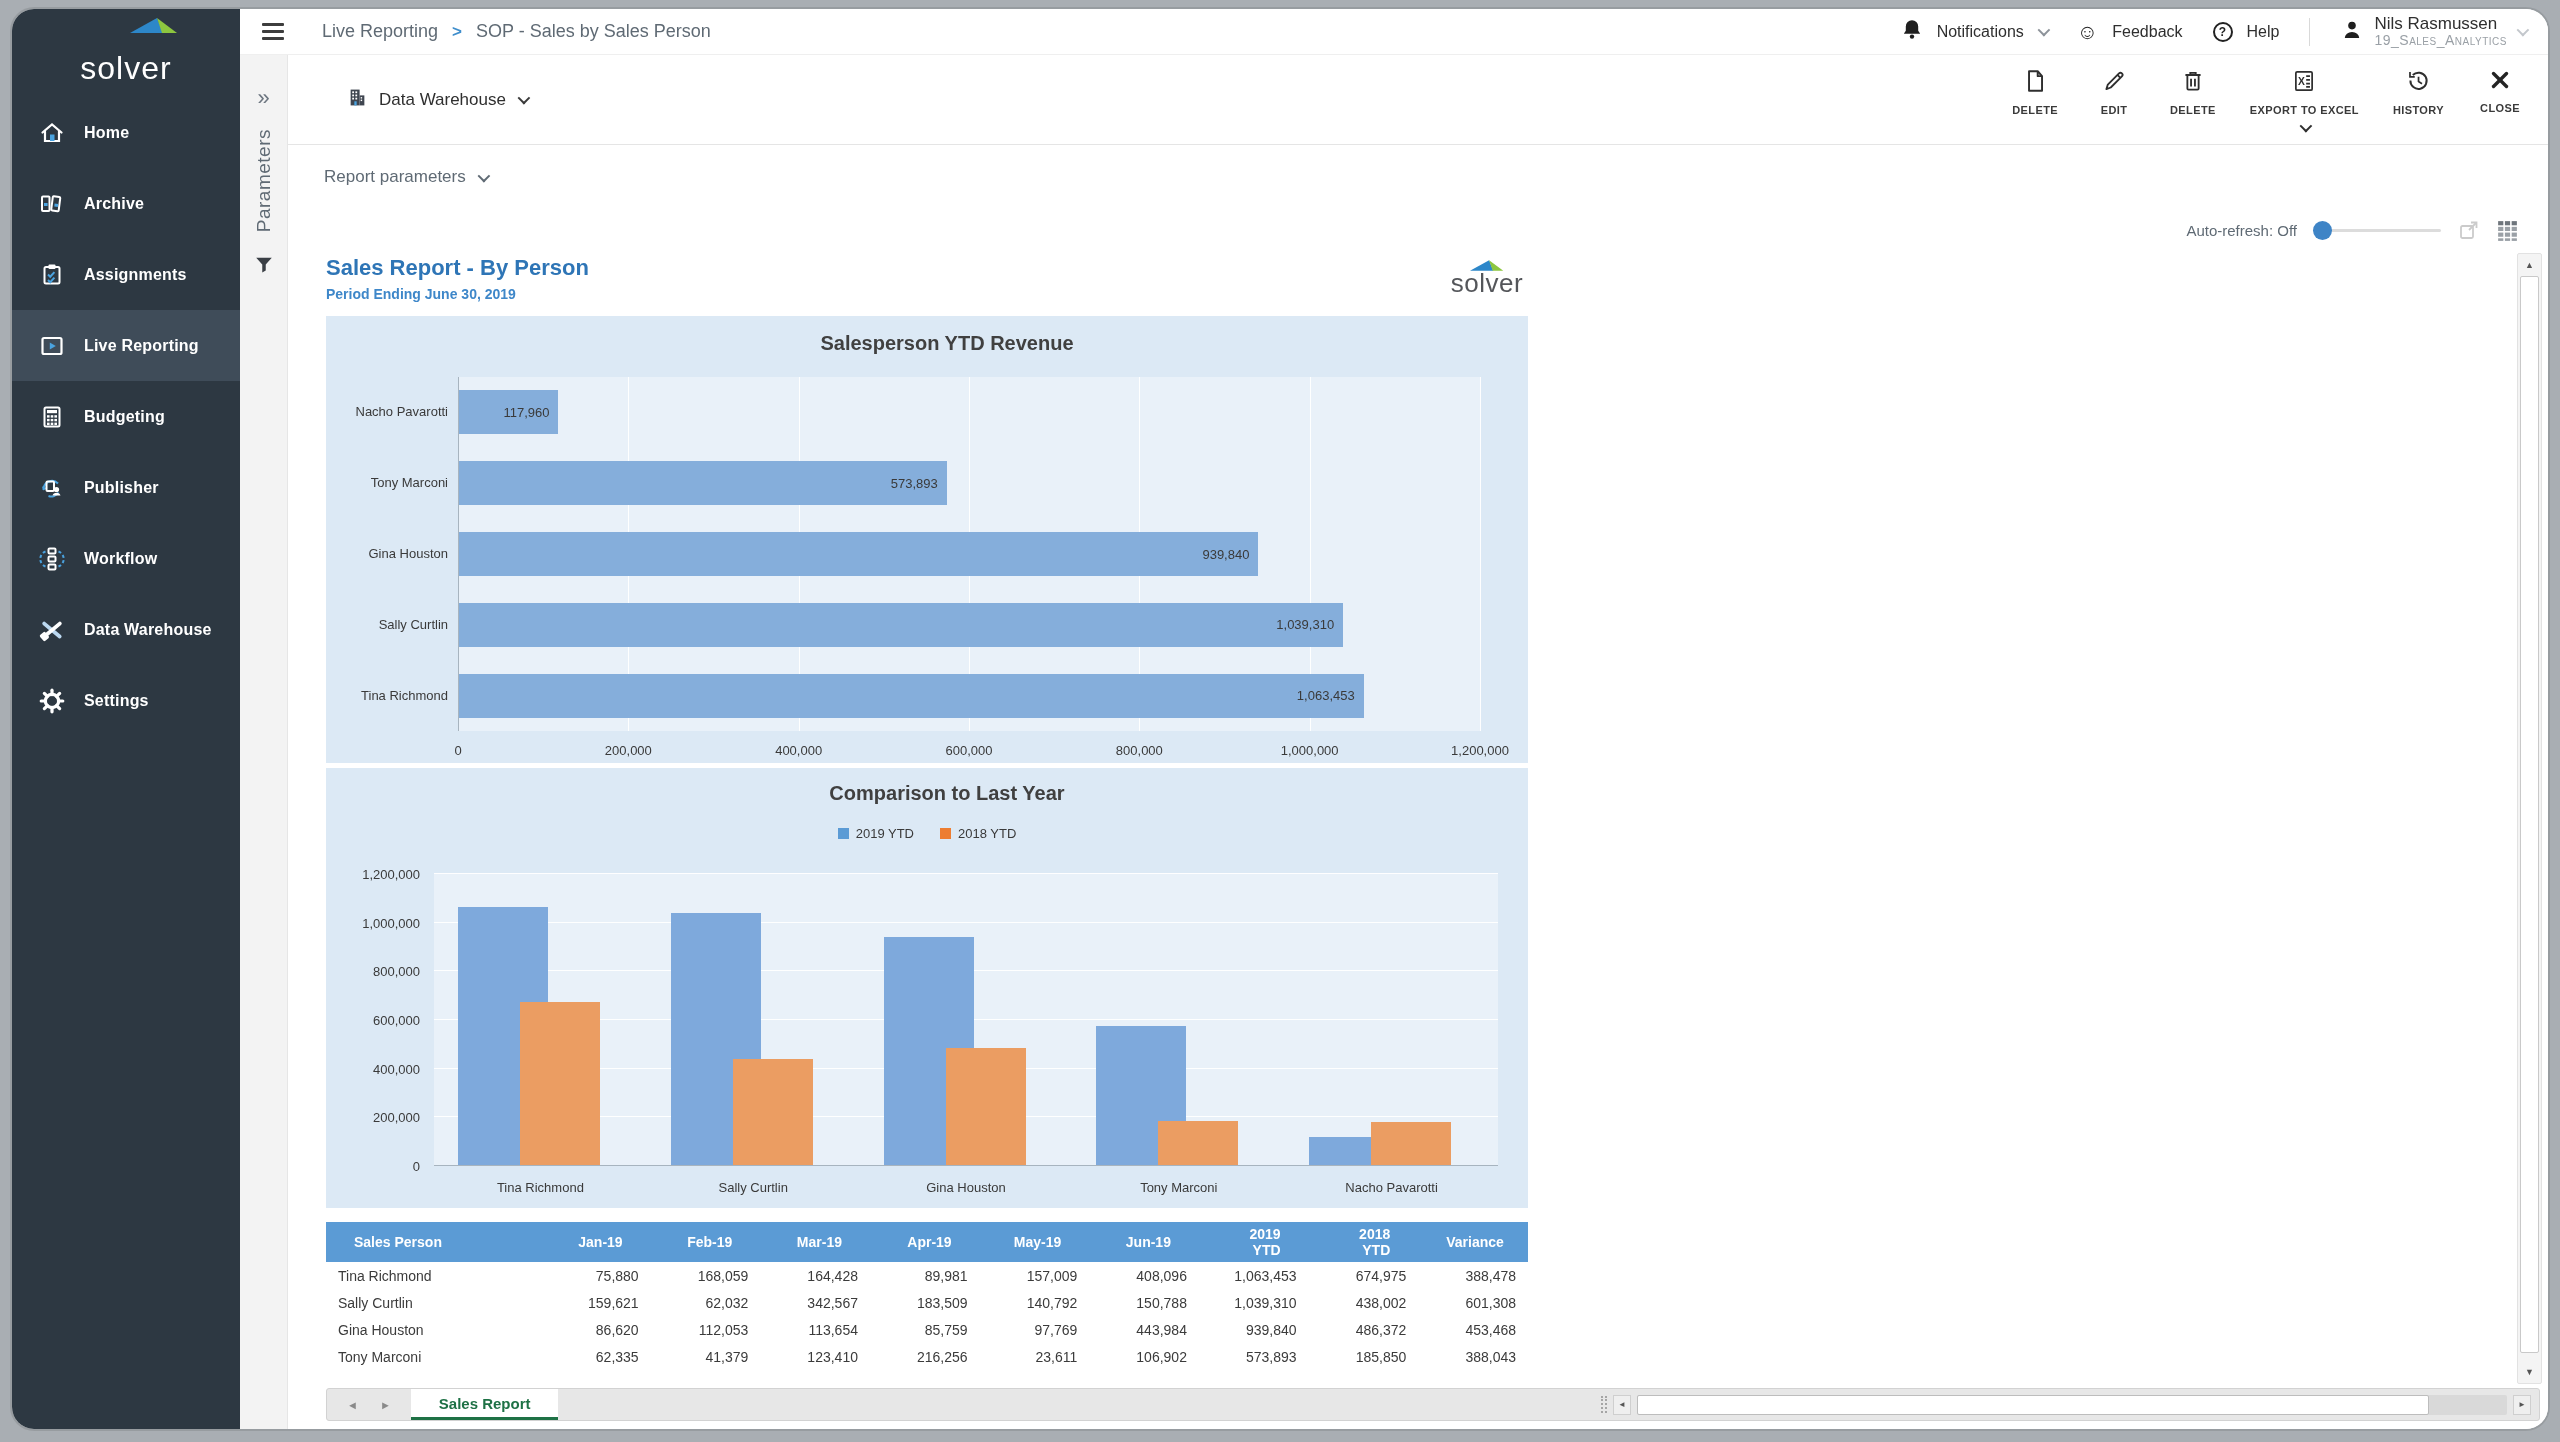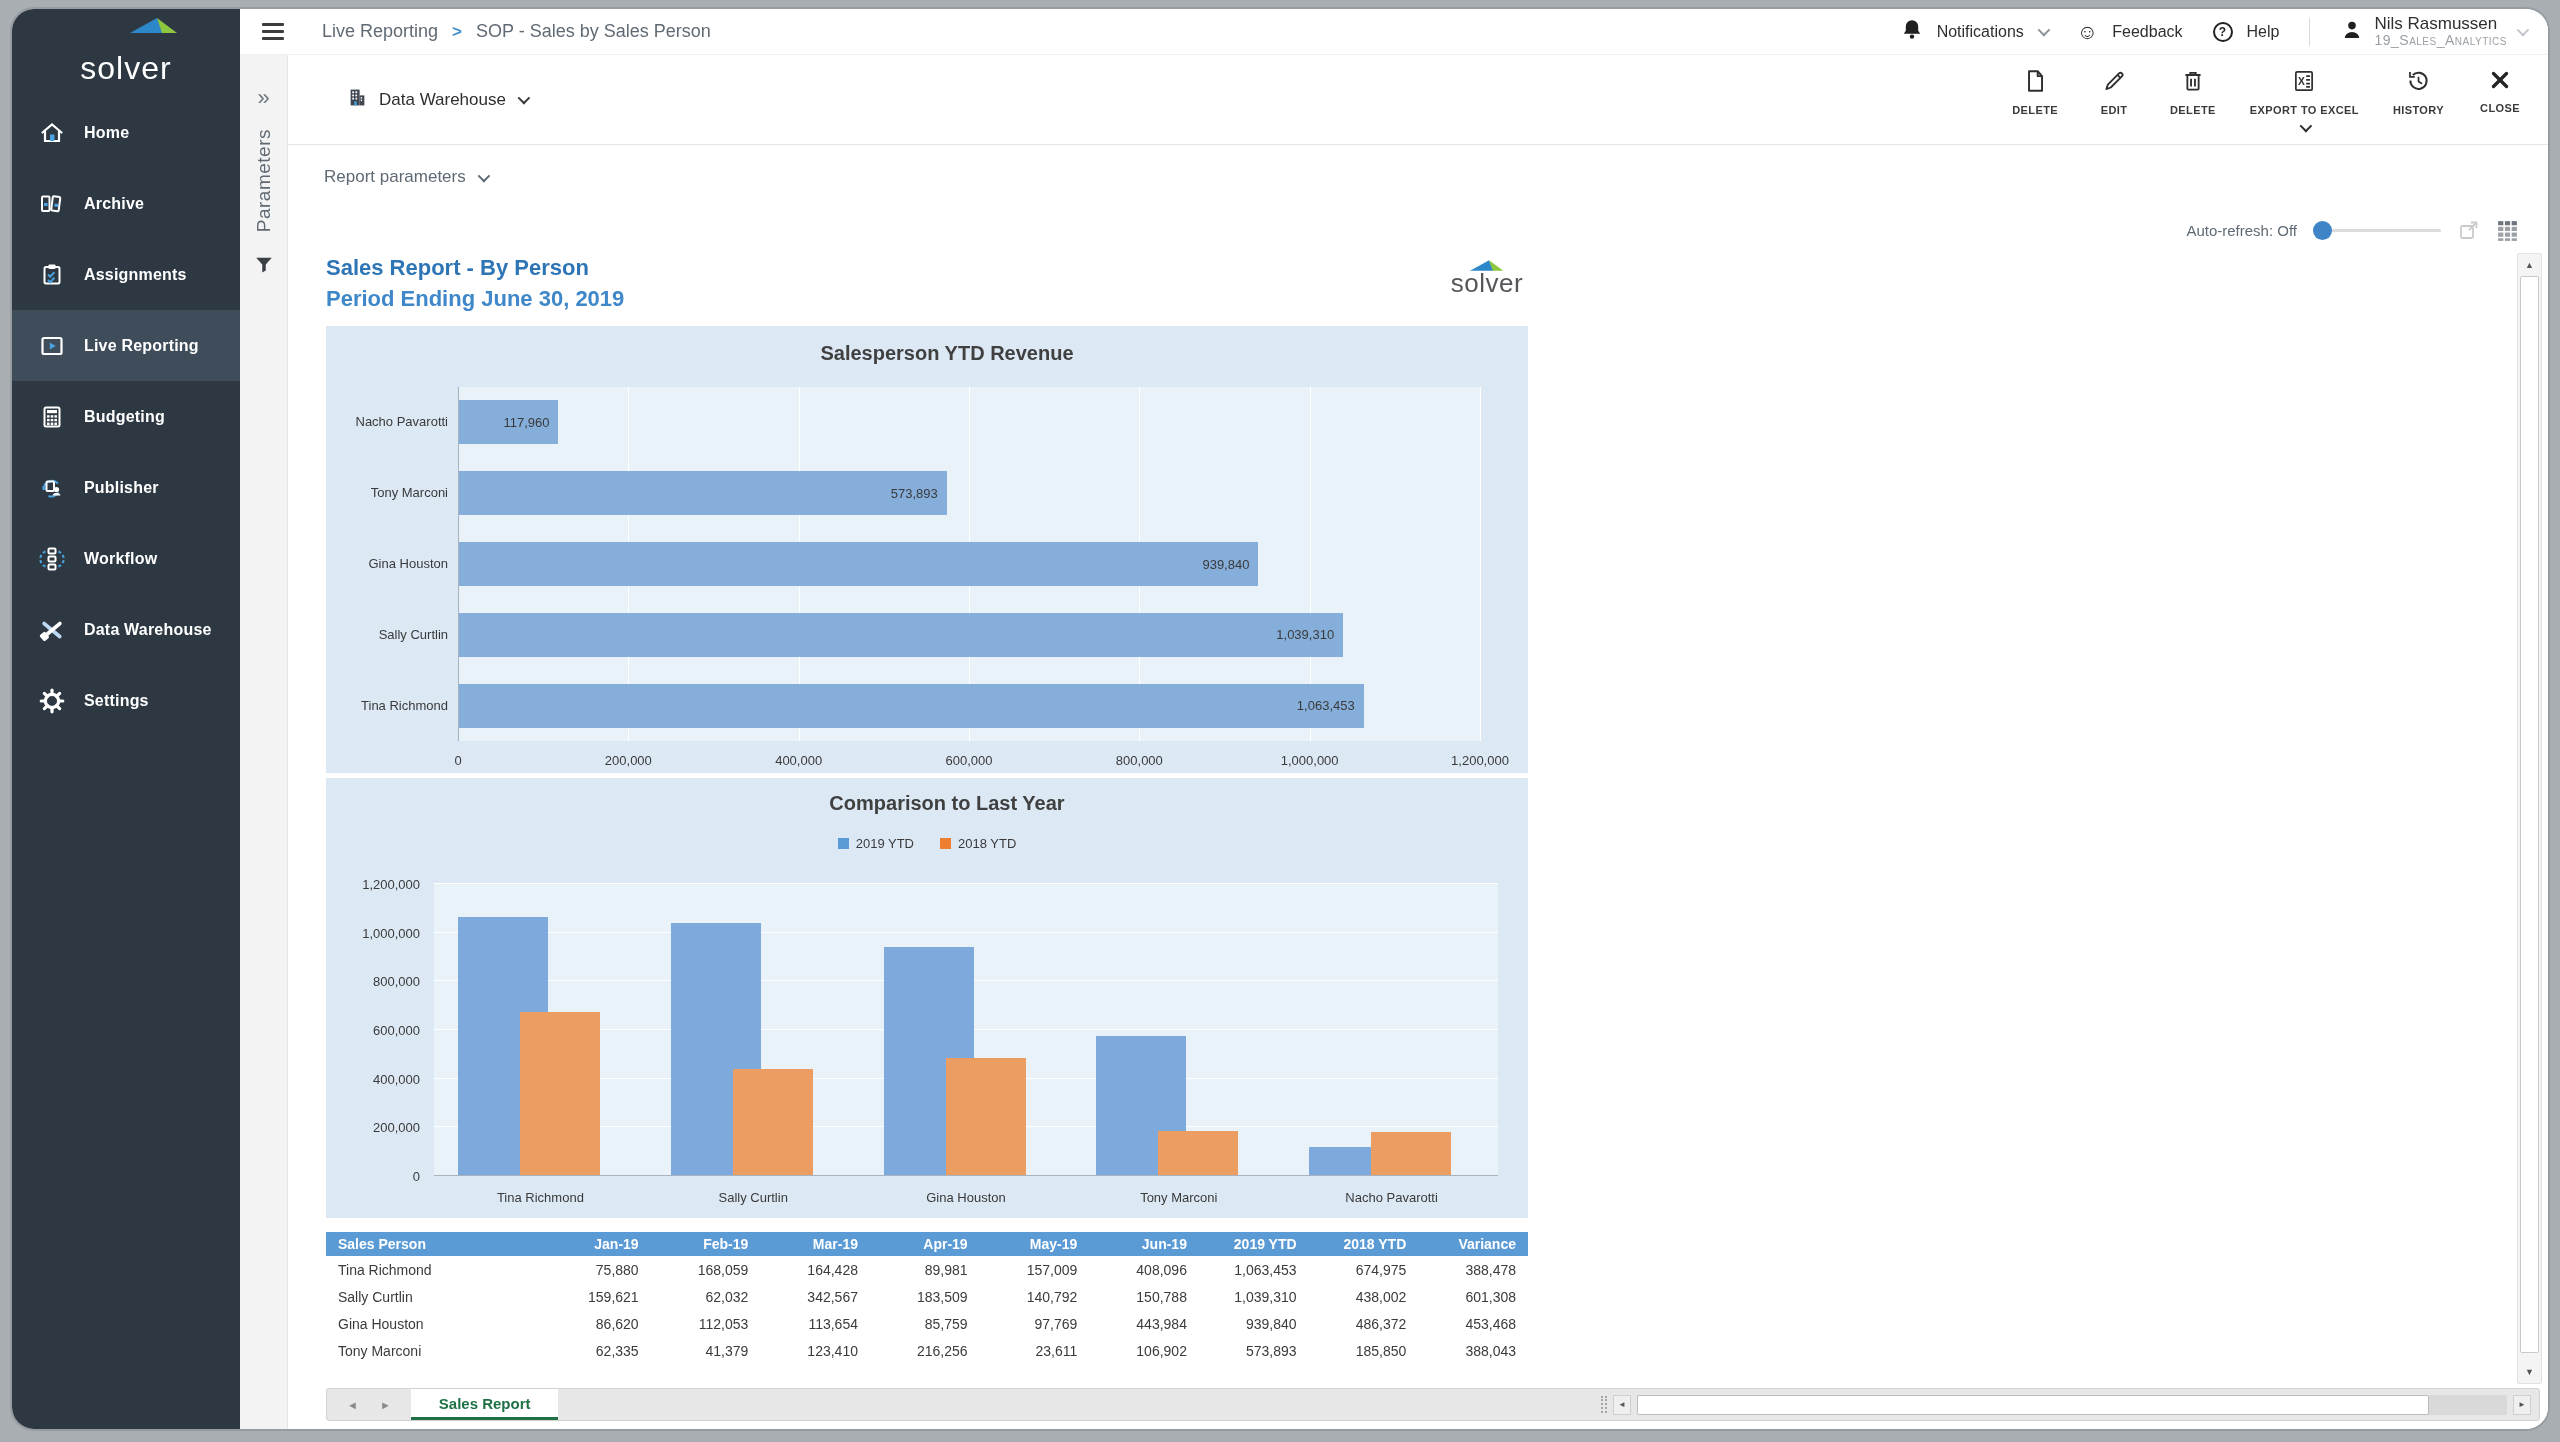--- a/index.html
+++ b/index.html
@@ -61,21 +61,21 @@
   .ar-label { font-size:15px; color:#5f6a74; }
   .slider { position:relative; width:128px; height:18px; cursor:pointer; }
   .slider-track { position:absolute; top:8px; left:0; right:0; height:3px; background:#dcdcdc; border-radius:2px; }
   .slider-dot { position:absolute; top:0; left:0; width:19px; height:19px; border-radius:50%; background:#3e84c6; }
   .ar-icons { display:flex; gap:14px; align-items:center; }
   .icon-btn { cursor:pointer; display:flex; }
   
   .viewport { flex:1; position:relative; min-height:0; overflow:hidden; }
   .report { position:absolute; left:38px; top:4px; width:1202px; }
   .report-title { font-size:22px; font-weight:700; color:#2e75b6; }
-  .report-subtitle { font-size:22px; font-weight:700; color:#3e87c9; margin-top:5px; }
+  .report-subtitle { font-size:14px; font-weight:700; color:#3e87c9; margin-top:5px; }
   .report-logo { position:absolute; top:4px; left:1118px; width:86px; text-align:center; }
   .report-logo .rl-text { font-size:26px; color:#54565a; letter-spacing:.5px; }
   .report-logo svg { display:block; margin:0 auto -4px 26px; }
   .chart { position:relative; width:1202px; background:#dce9f5; }
   #chart1 { height:447px; margin-top:14px; }
   #chart2 { height:440px; margin-top:5px; }
   .chart-title { position:absolute; width:100%; text-align:center; font-weight:700; color:#404040; font-size:20px;padding-left:40px; }
   .plot { position:absolute; background:#e9f1f9; }
   .gridline-v { position:absolute; top:0; bottom:0; width:1px; background:rgba(255,255,255,.95); }
   .gridline-h { position:absolute; left:0; right:0; height:1px; background:rgba(255,255,255,.95); }
@@ -86,21 +86,21 @@
   .cat-label-y { position:absolute; text-align:right; font-size:13px; color:#3a3a3a; }
   .tick-x { position:absolute; transform:translateX(-50%); font-size:13px; color:#3a3a3a; }
   .tick-y { position:absolute; transform:translateY(-50%); text-align:right; font-size:13px; color:#3a3a3a; }
   .vbar { position:absolute; }
   .cat-label-x { position:absolute; transform:translateX(-50%); font-size:13px; color:#3a3a3a; white-space:nowrap; }
   .legend { position:absolute; width:100%; display:flex; justify-content:center; gap:26px; }
   .legend-item { display:flex; align-items:center; gap:7px; font-size:13px; color:#3a3a3a; }
   .legend-swatch { width:11px; height:11px; }
   
   .rtable { margin-top:14px; width:1202px; border-collapse:collapse; table-layout:fixed; }
-  .rtable th { background:#5b9bd5; color:#fff; font-size:14px; font-weight:700; padding:4px 12px; text-align:right; }
+  .rtable th { background:#5b9bd5; color:#fff; font-size:14px; font-weight:700; padding:4px 28px; text-align:right; }
   .rtable th:first-child { text-align:left; width:215px; }
   .rtable td { font-size:14px; color:#3b3b3b; padding:4px 12px; text-align:right; height:27px; }
   .rtable td:first-child { text-align:left; }
   
   .vscroll { position:absolute; right:6px; top:2px; bottom:4px; width:25px; background:#f4f4f4; border:1px solid #e2e2e2; border-radius:2px; display:flex; flex-direction:column; }
   .vs-btn { height:22px; display:flex; align-items:center; justify-content:center; font-size:9px; color:#555; cursor:pointer; }
   .vs-track { flex:1; position:relative; }
   .vs-thumb { position:absolute; left:2px; right:2px; top:0; bottom:8px; background:#fff; border:1px solid #c9c9c9; border-radius:2px; cursor:grab; }
   .bottombar { flex:0 0 33px; height:33px; margin:0 8px 8px 38px; background:#e7e7e7; border:1px solid #d2d2d2; border-radius:3px; display:flex; align-items:stretch; overflow:hidden; }
   .sheet-nav { display:flex; align-items:center; gap:22px; padding:0 20px; color:#8a8a8a; font-size:11px; }

